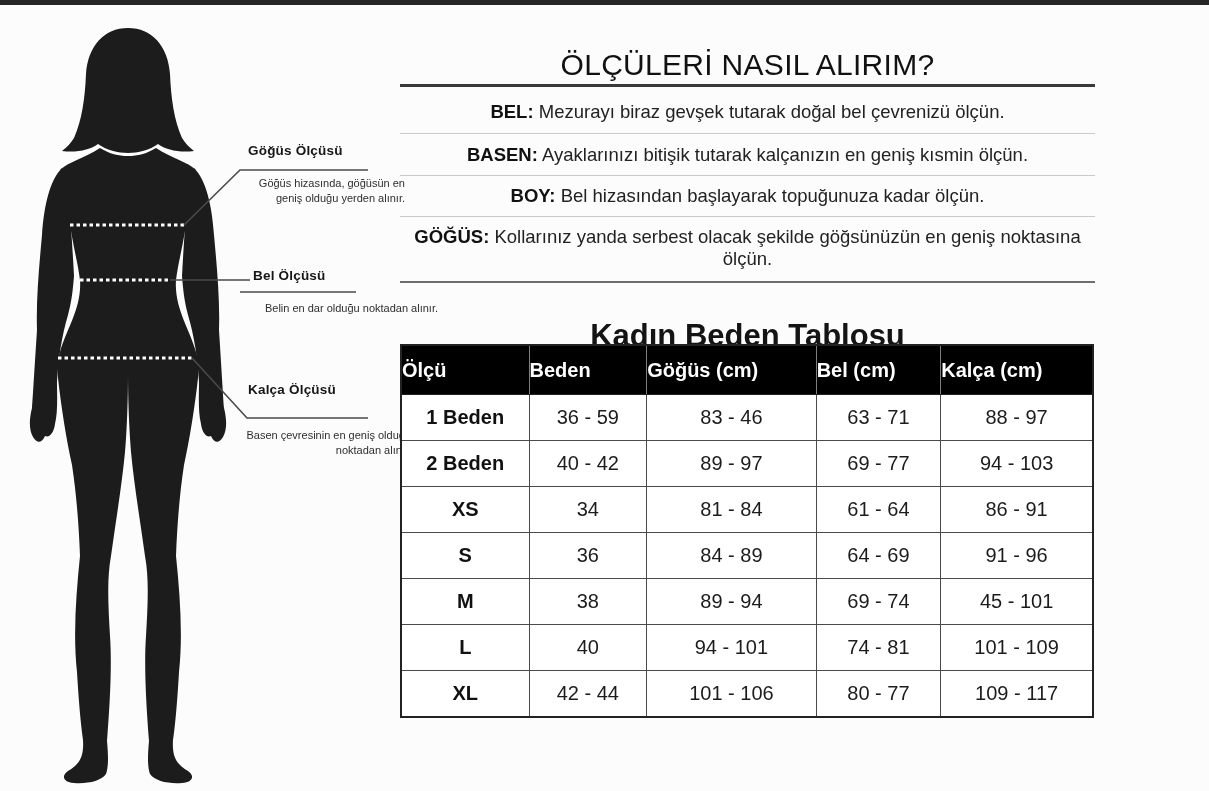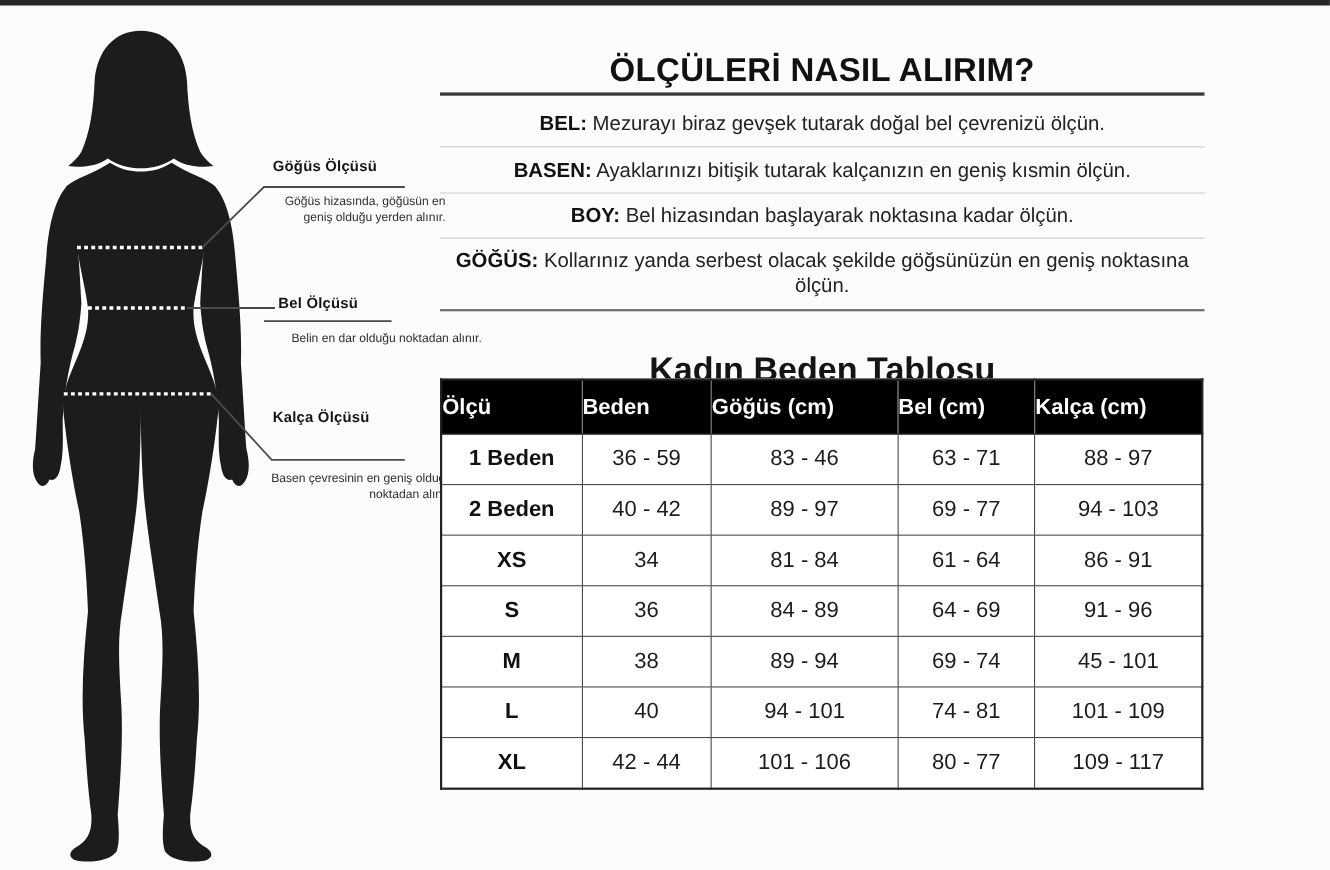--- a/index.html
+++ b/index.html
@@ -17,21 +17,21 @@
     position:absolute;font-size:13.5px;font-weight:bold;color:#151515;
     white-space:nowrap;letter-spacing:.2px;
   }
   .ann-desc{
     position:absolute;font-size:11px;line-height:1.4;color:#2e2e2e;text-align:right;
   }
   
   .content{position:absolute;left:400px;top:0;width:695px;}
   .page-title{
     position:absolute;left:0;top:28px;width:695px;text-align:center;
-    font-size:30px;font-weight:700;color:#111;letter-spacing:.3px;white-space:nowrap;
+    font-size:30px;font-weight:400;color:#111;letter-spacing:.3px;white-space:nowrap;
   }
   .rule{position:absolute;left:0;width:695px;}
   .rule-dark{height:3px;background:#3a3a3a;}
   .rule-light{height:1px;background:#c9c9c9;}
   .rule-mid{height:2px;background:#6e6e6e;}
   .instr{
     position:absolute;left:0;width:695px;text-align:center;
     font-size:18.5px;line-height:22px;color:#222;
   }
   .instr .term{font-weight:bold;color:#111;}
@@ -120,39 +120,39 @@
     <line x1="240" y1="292" x2="356" y2="292" stroke="#4a4a4a" stroke-width="1.6"></line>
     <polyline points="192,358 247,418 368,418" fill="none" stroke="#4a4a4a" stroke-width="1.6"></polyline>
   </svg>
 
   <div class="ann-title" style="left:248px;top:143px;">Göğüs Ölçüsü</div>
   <div class="ann-desc" style="left:245px;top:176px;width:160px;">Göğüs hizasında, göğüsün en geniş olduğu yerden alınır.</div>
 
   <div class="ann-title" style="left:253px;top:268px;">Bel Ölçüsü</div>
   <div class="ann-desc" style="left:262px;top:301px;width:176px;">Belin en dar olduğu noktadan alınır.</div>
 
-  <div class="ann-title" style="left:248px;top:372px;">Kalça Ölçüsü</div>
+  <div class="ann-title" style="left:248px;top:382px;">Kalça Ölçüsü</div>
   <div class="ann-desc" style="left:246px;top:428px;width:165px;">Basen çevresinin en geniş olduğu noktadan alınır.</div>
 
   <div class="content">
     <h1 class="page-title">ÖLÇÜLERİ NASIL ALIRIM?</h1>
     <div class="rule rule-dark" style="top:84px;"></div>
 
     <div class="instr" style="top:101px;">
       <span class="term">BEL:</span><span> Mezurayı biraz gevşek tutarak doğal bel çevrenizü ölçün.</span>
     </div>
     <div class="rule rule-light" style="top:133px;"></div>
 
     <div class="instr" style="top:144px;">
       <span class="term">BASEN:</span><span> Ayaklarınızı bitişik tutarak kalçanızın en geniş kısmin ölçün.</span>
     </div>
     <div class="rule rule-light" style="top:175px;"></div>
 
     <div class="instr" style="top:185px;">
-      <span class="term">BOY:</span><span> Bel hizasından başlayarak noktasına kadar ölçün.</span>
+      <span class="term">BOY:</span><span> Bel hizasından başlayarak topuğunuza kadar ölçün.</span>
     </div>
     <div class="rule rule-light" style="top:216px;"></div>
 
     <div class="instr" style="top:226px;padding:0 8px;width:679px;">
       <span class="term">GÖĞÜS:</span><span> Kollarınız yanda serbest olacak şekilde göğsünüzün en geniş noktasına ölçün.</span>
     </div>
     <div class="rule rule-mid" style="top:281px;"></div>
 
     <h2 class="table-title">Kadın Beden Tablosu</h2>
 

